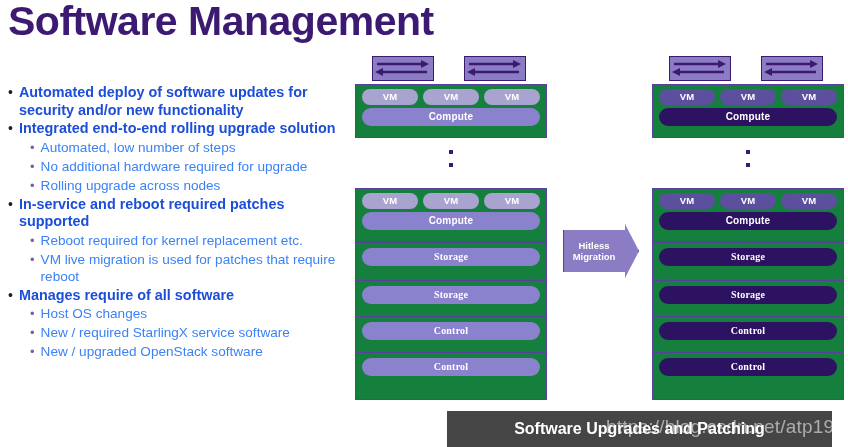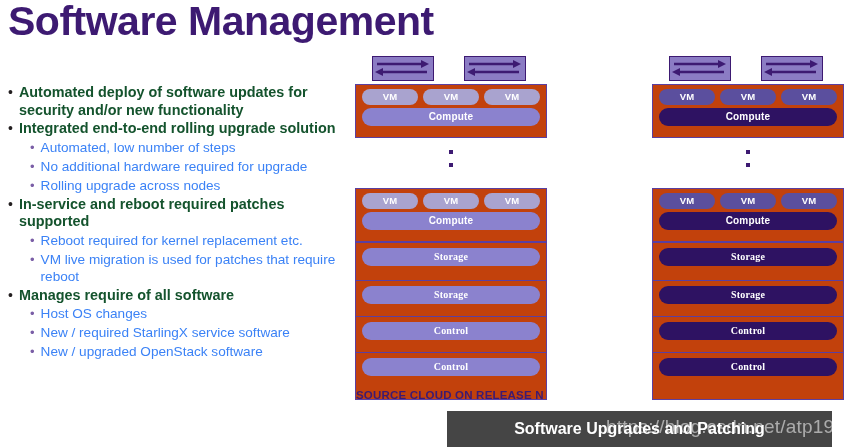--- a/index.html
+++ b/index.html
@@ -28,21 +28,21 @@
   }
   .blt .mk{
     flex:0 0 auto;
     line-height:1;
     font-size:13px;
     color:#231f20;
     margin-right:6px;
   }
   .blt .tx{
     flex:1 1 auto;
-    color:#14532d;
+    color:#1d4ed8;
     font-size:14.4px;
     font-weight:bold;
     line-height:17.5px;
   }
   .blt.lvl1{padding-left:2px;}
   .blt.lvl1 .mk{font-size:14px;margin-top:1px;}
   .blt.lvl2{padding-left:24px;margin-bottom:2px;}
   .blt.lvl2 .mk{color:#7a5ea6;font-size:13px;margin-top:2px;}
   .blt.lvl2 .tx{
     font-weight:normal;
@@ -62,21 +62,21 @@
   .arrow-box{
     position:absolute;top:0;width:62px;height:25px;
     background:#8b7cc4;border:1.5px solid #3d1a72;
     box-sizing:border-box;
   }
   .arrow-box.a1{left:17px;}
   .arrow-box.a2{left:109px;}
 
   .node{
     position:absolute;left:0;width:192px;
-    background:#c2410c;
+    background:#15803d;
     border:1.5px solid #5b3fa0;
     box-sizing:border-box;
   }
   .node.tall{height:54px;}
   .node.short{height:48px;font-family:Liberation Serif, serif;}
 
   .vm-row{
     display:flex;justify-content:space-between;
     padding:4px 6px 0 6px;
   }
@@ -319,20 +319,25 @@
       </div>
       <div class="node short" style="top: 352px;">
         <div class="pill wide">Control</div>
       </div>
       <div class="dots" style="top: 150px;">
         <i></i>
         <i></i>
       </div>
     </div>
 
-
-  <div class="caption" id="caption-left">SOURCE CLOUD ON RELEASE N</div>
+  <div id="hitless-arrow">
+    <span>
+      <span>Hitless</span><br>
+      <span>Migration</span>
+    </span>
+  </div>
+
 </div>
 
 <div id="footer-bar">
   <div id="footer-label">Software Upgrades and Patching</div>
 </div>
 <div id="watermark">https://blog.csdn.net/atp1992</div>
 
 </body></html>

